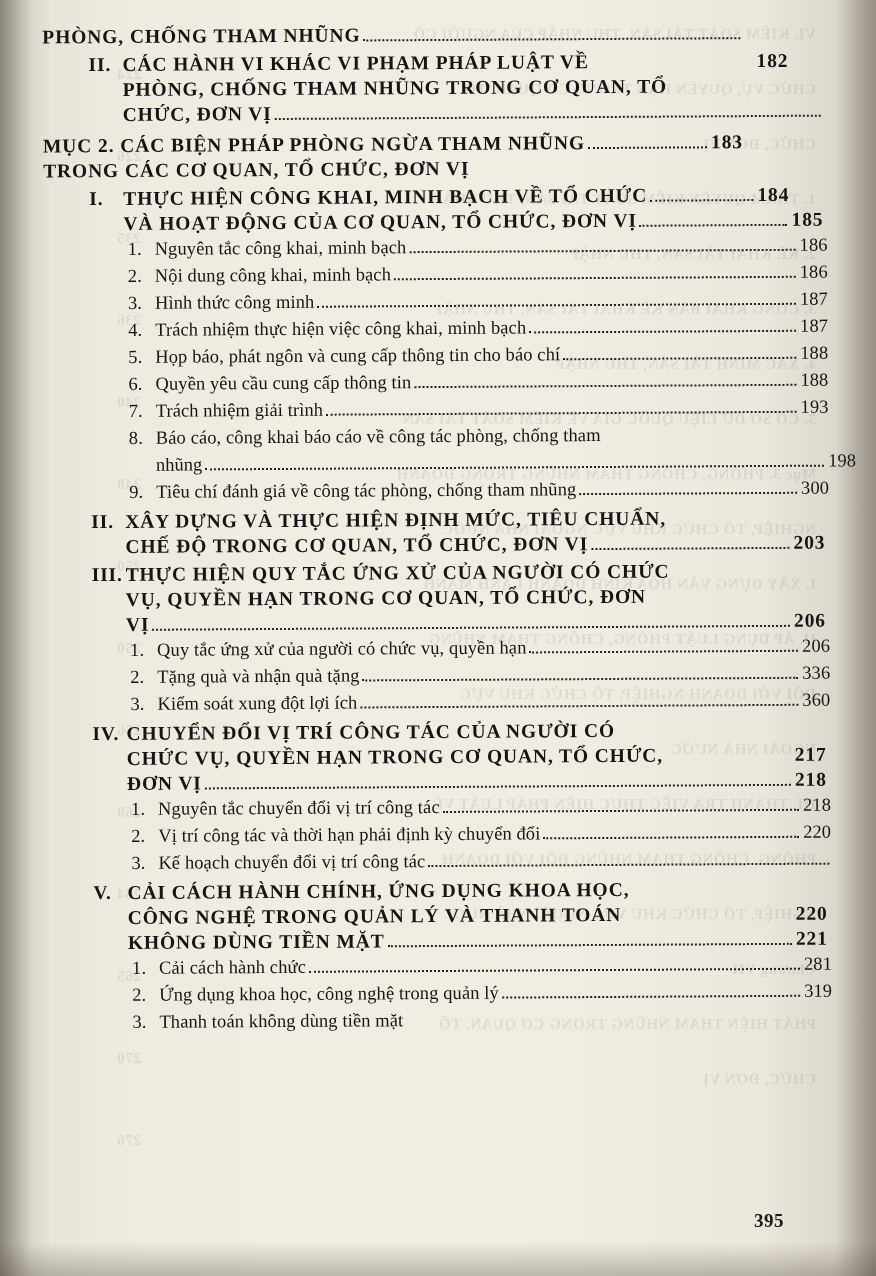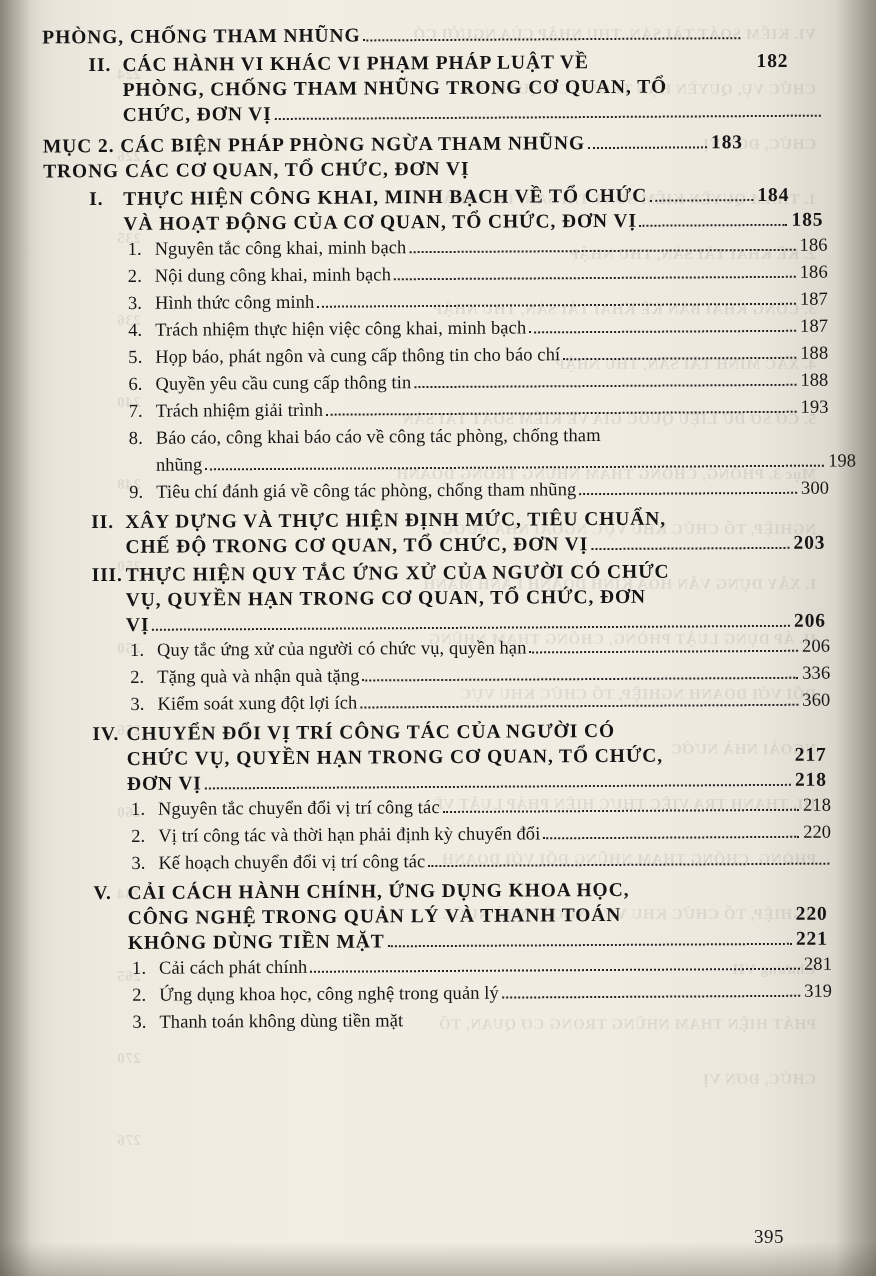--- a/index.html
+++ b/index.html
@@ -184,23 +184,23 @@
     font-weight: normal;
     font-size: 18.5px;
     line-height: 27px;
     padding-left: 65px;
   }
 
   
   .folio {
     position: absolute;
     right: 92px;
-    bottom: 28px;
+    bottom: 44px;
     font-size: 19px;
-    font-weight: normal;
+    font-weight: bold;
     letter-spacing: 0.5px;
     color: #191919;
   }
 
   
   #skew {
     position: absolute;
     inset: 0;
     transform: rotate(-0.35deg);
     transform-origin: 50% 50%;
@@ -422,21 +422,21 @@
           <span class="dots" style="border-bottom: none;"></span>
           <span class="pg">220</span>
         </div>
         <div class="row lvl1-cont">
           <span class="label text">KHÔNG DÙNG TIỀN MẶT</span>
           <span class="dots"></span>
           <span class="pg">221</span>
         </div>
         <div class="row lvl2">
           <span class="num">1.</span>
-          <span class="label text">Cải cách phát chính</span>
+          <span class="label text">Cải cách hành chức</span>
           <span class="dots"></span>
           <span class="pg">281</span>
         </div>
         <div class="row lvl2">
           <span class="num">2.</span>
           <span class="label text">Ứng dụng khoa học, công nghệ trong quản lý</span>
           <span class="dots"></span>
           <span class="pg">319</span>
         </div>
         <div class="row lvl2">

